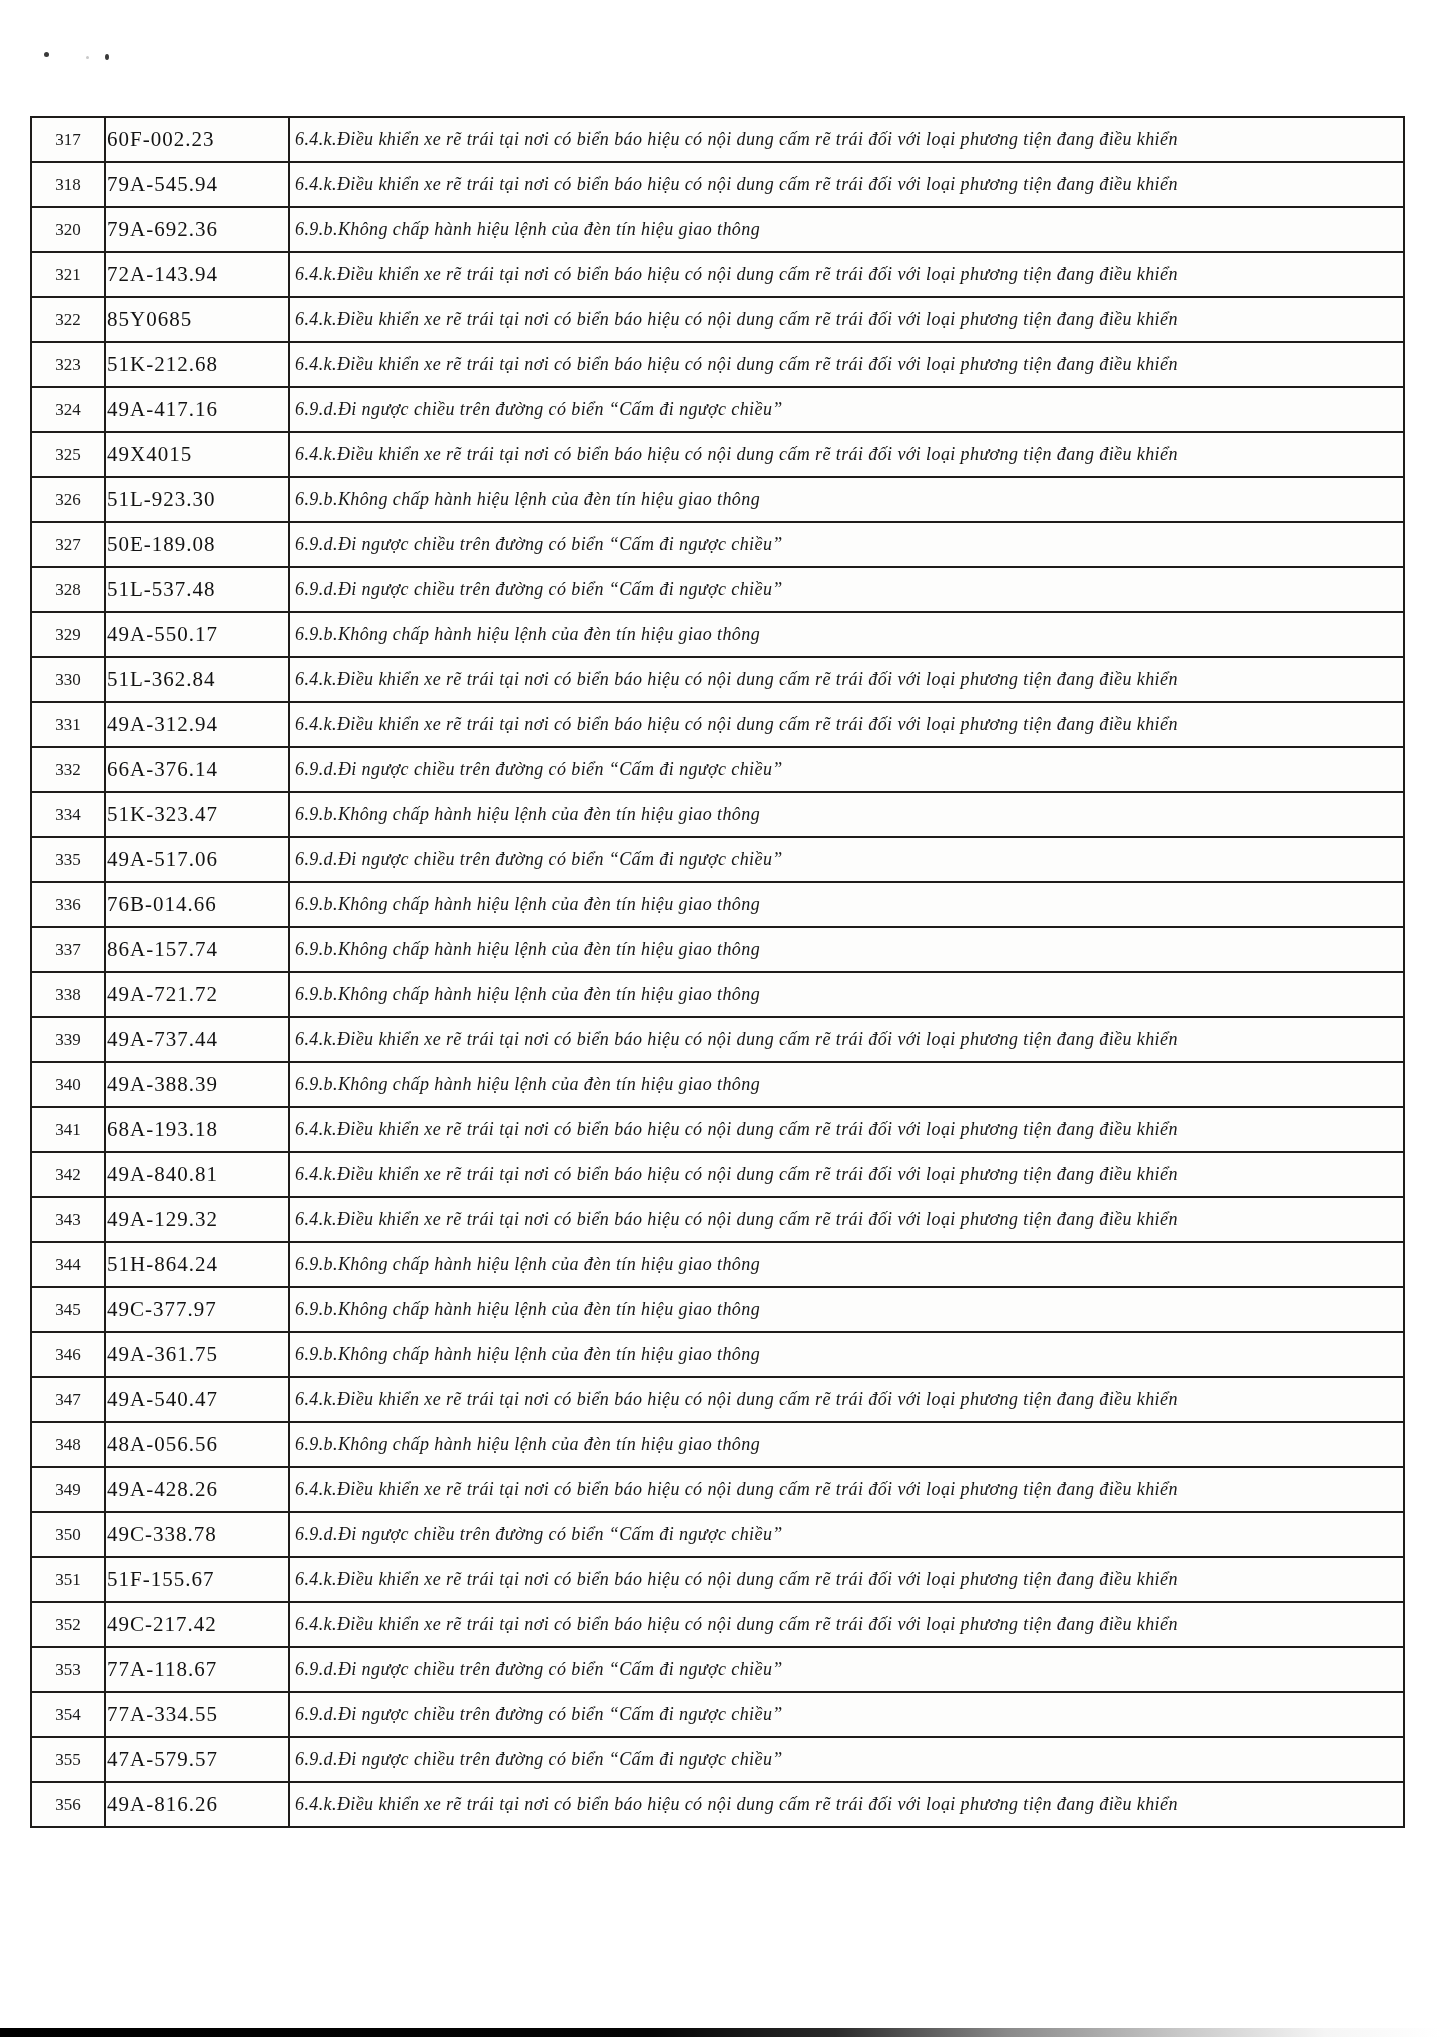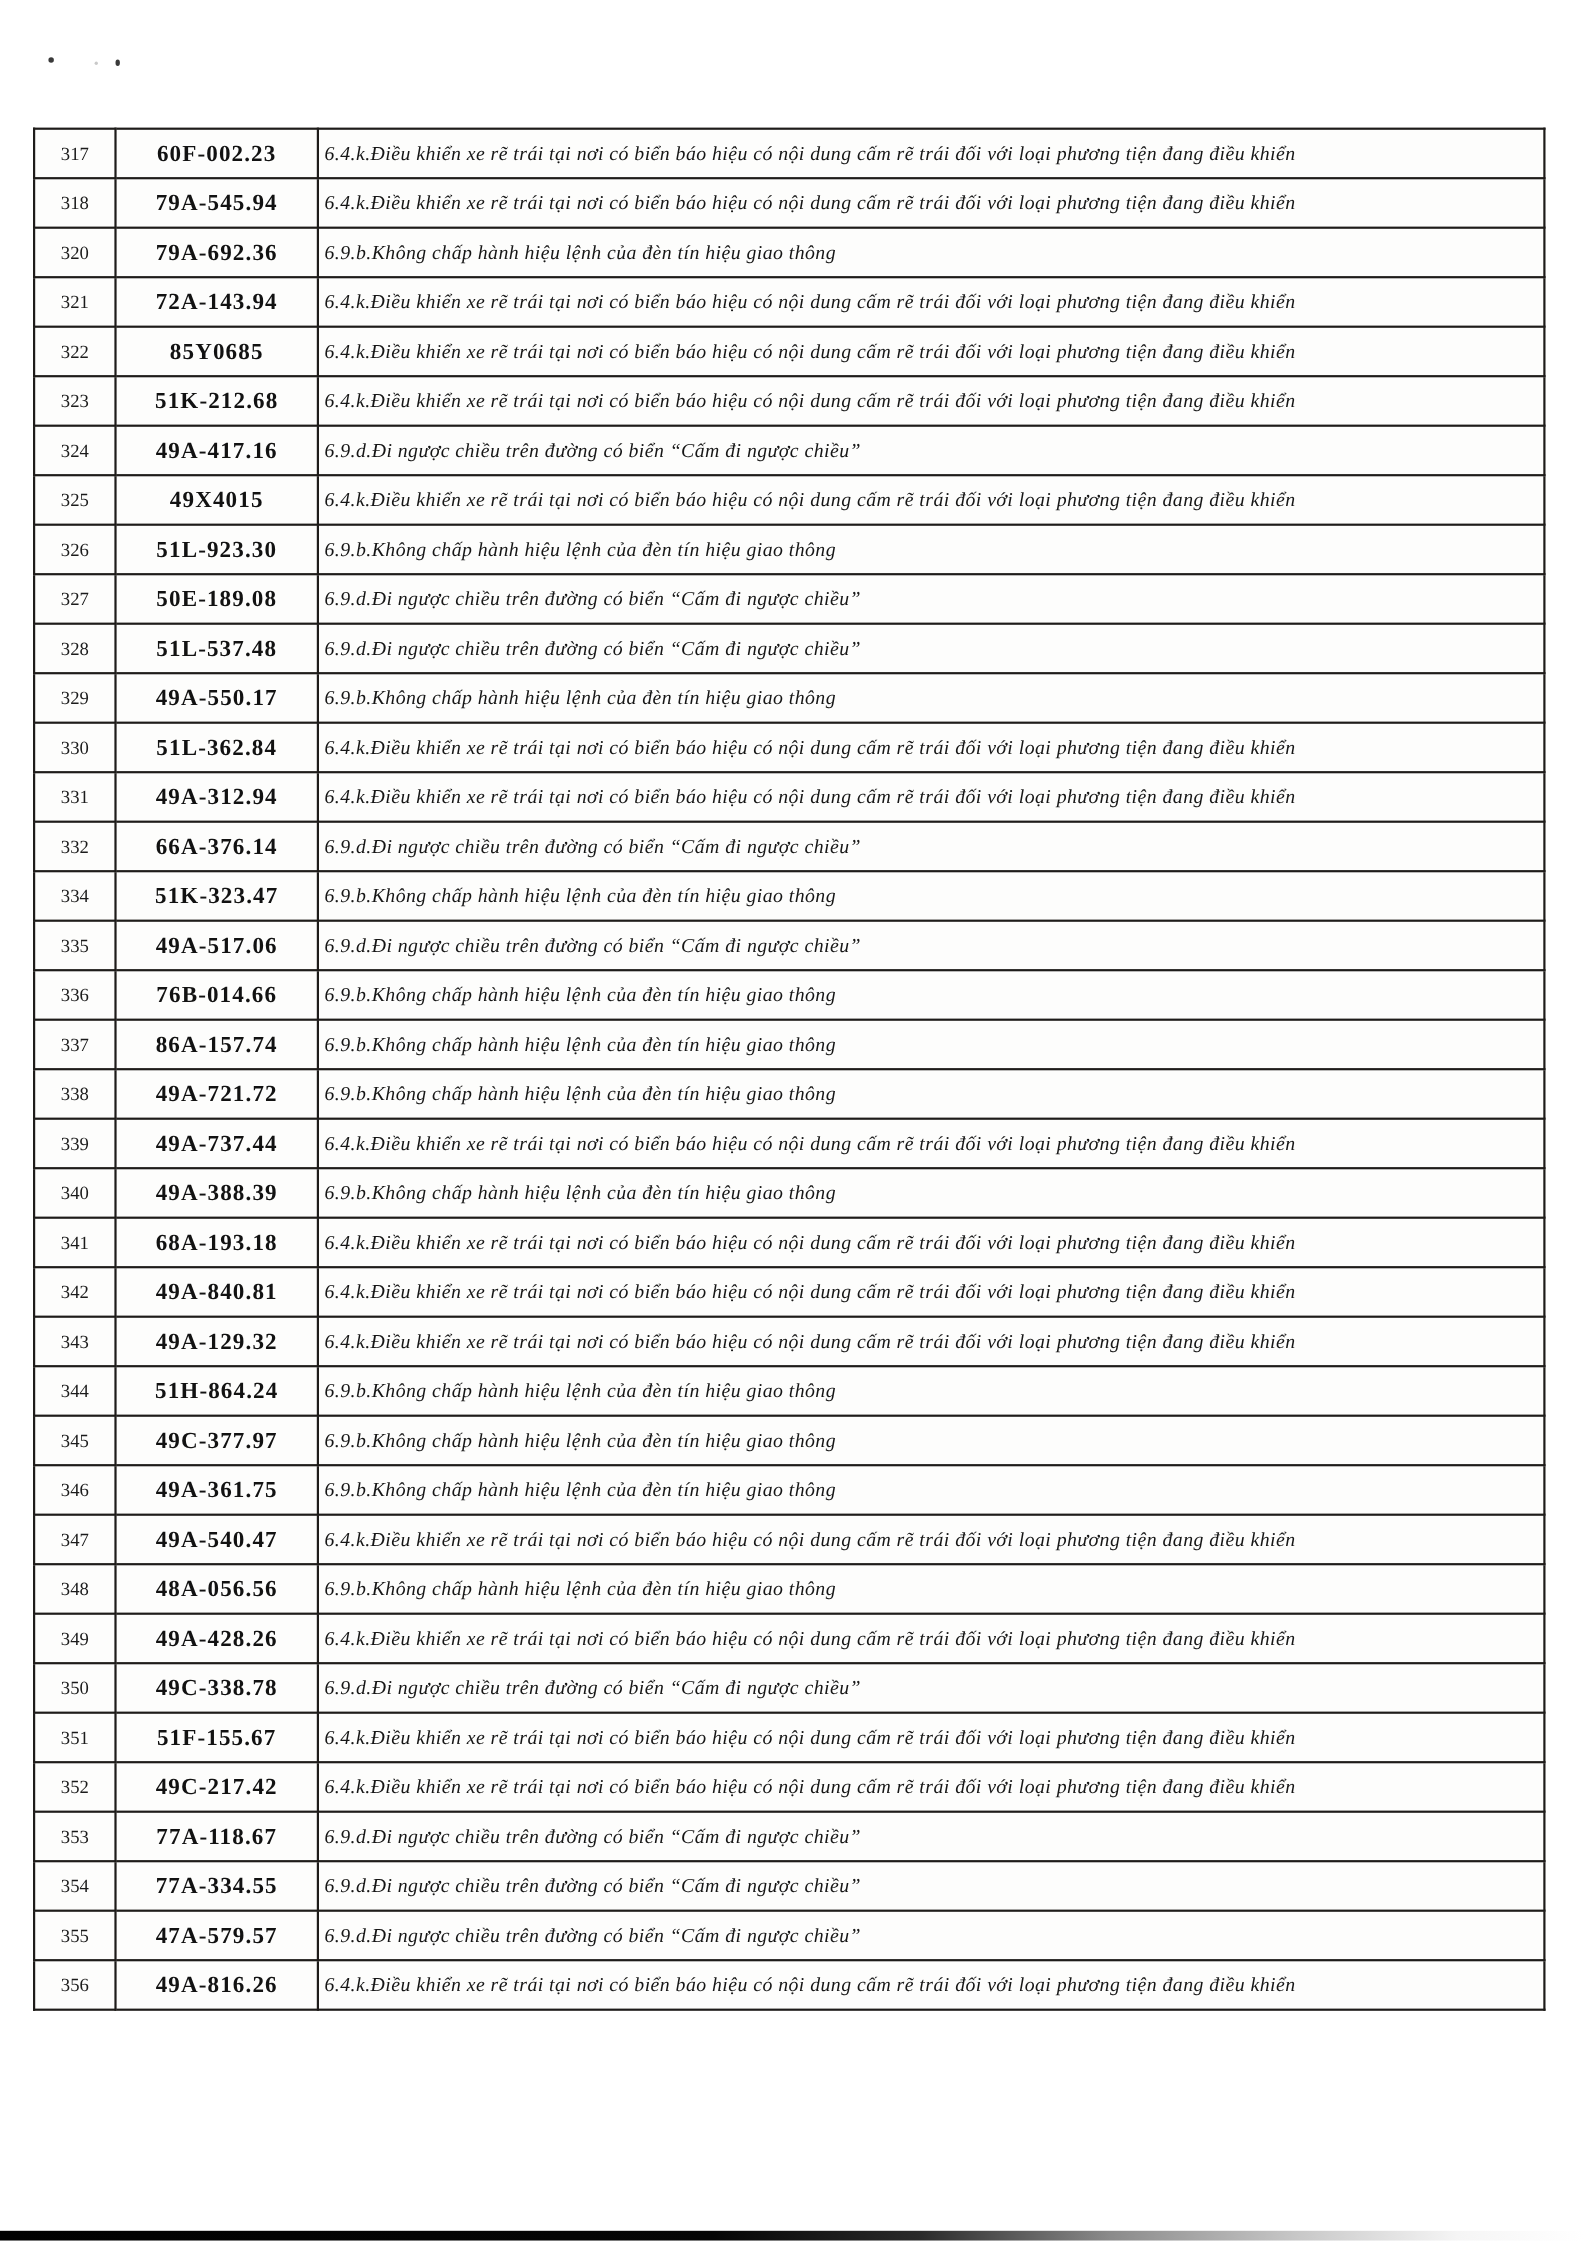--- a/index.html
+++ b/index.html
@@ -45,22 +45,21 @@
   .col-no    { width: 74px; }
   .col-plate { width: 184px; }
   .col-desc  { width: auto; }
 
   td.cell-no {
     text-align: center;
     font-size: 17px;
     color: #1b1b1b;
   }
   td.cell-plate {
-    text-align: center;
-    font-weight: bold;
+    font-weight: normal;
     font-size: 21px;
     letter-spacing: 1px;
     color: #121212;
   }
   td.cell-desc {
     padding-left: 5px;
     font-size: 18px;
     letter-spacing: 0.4px;
     color: #161616;
     font-style: italic;

